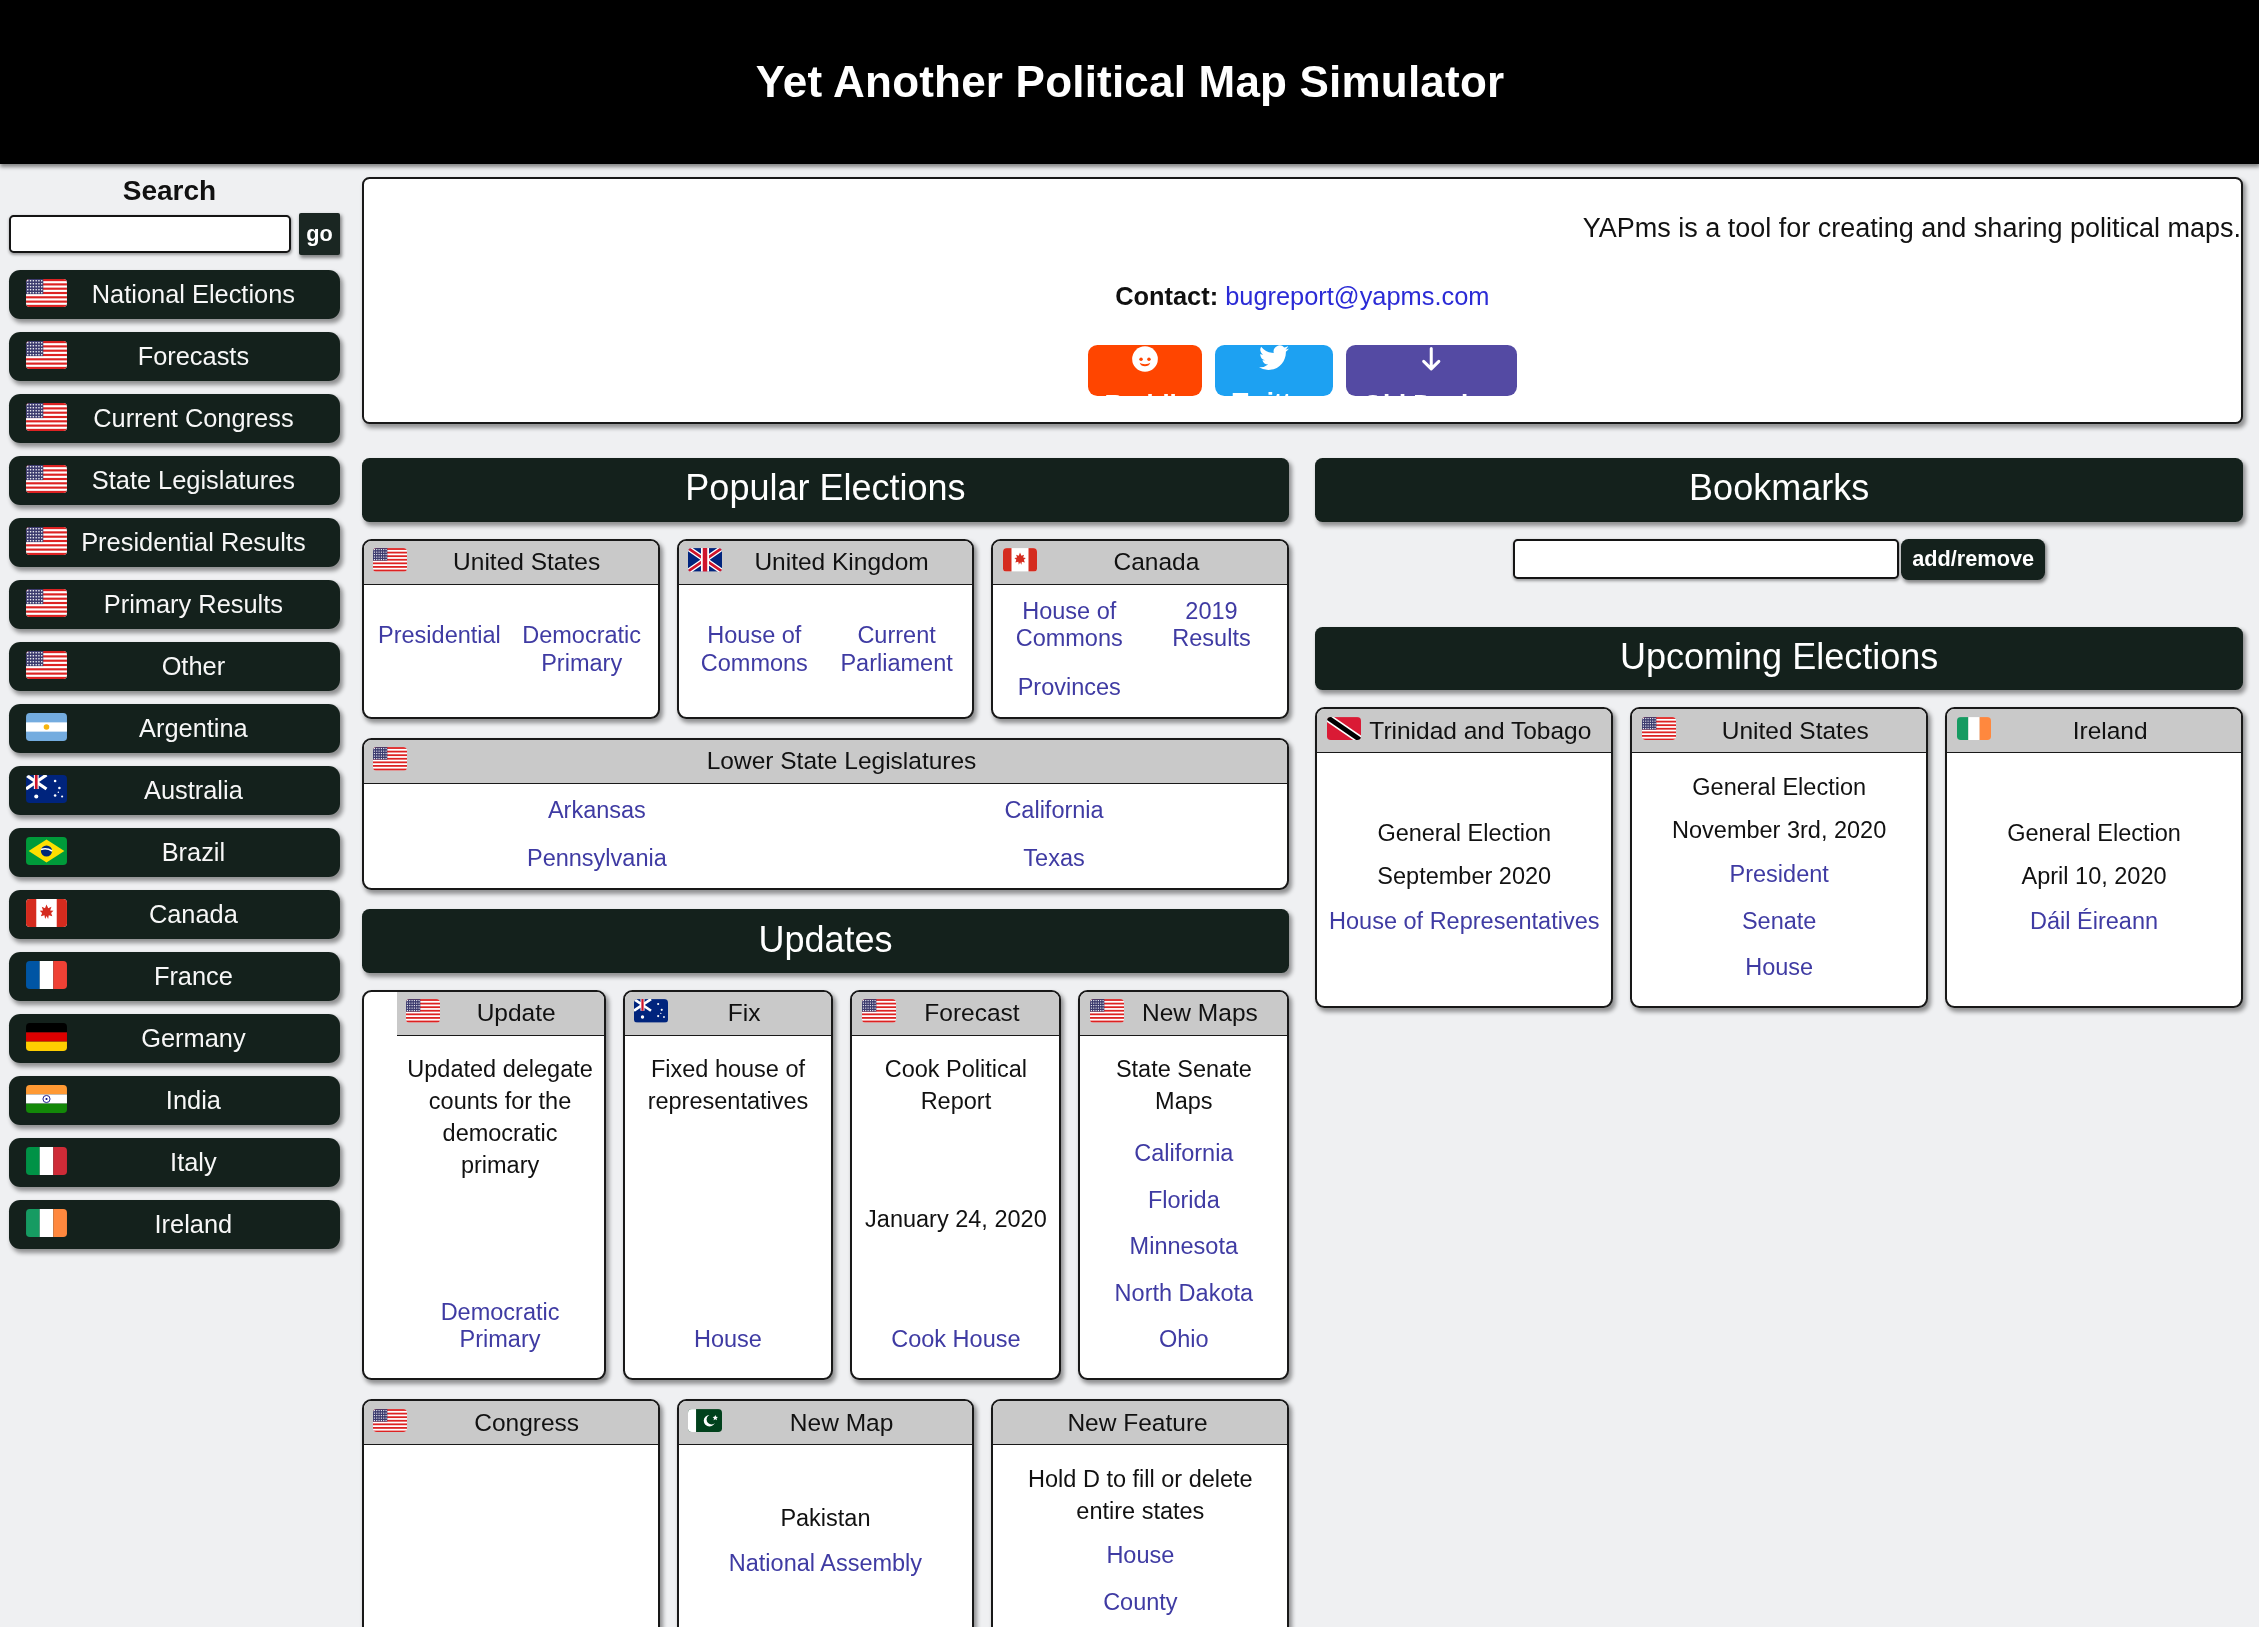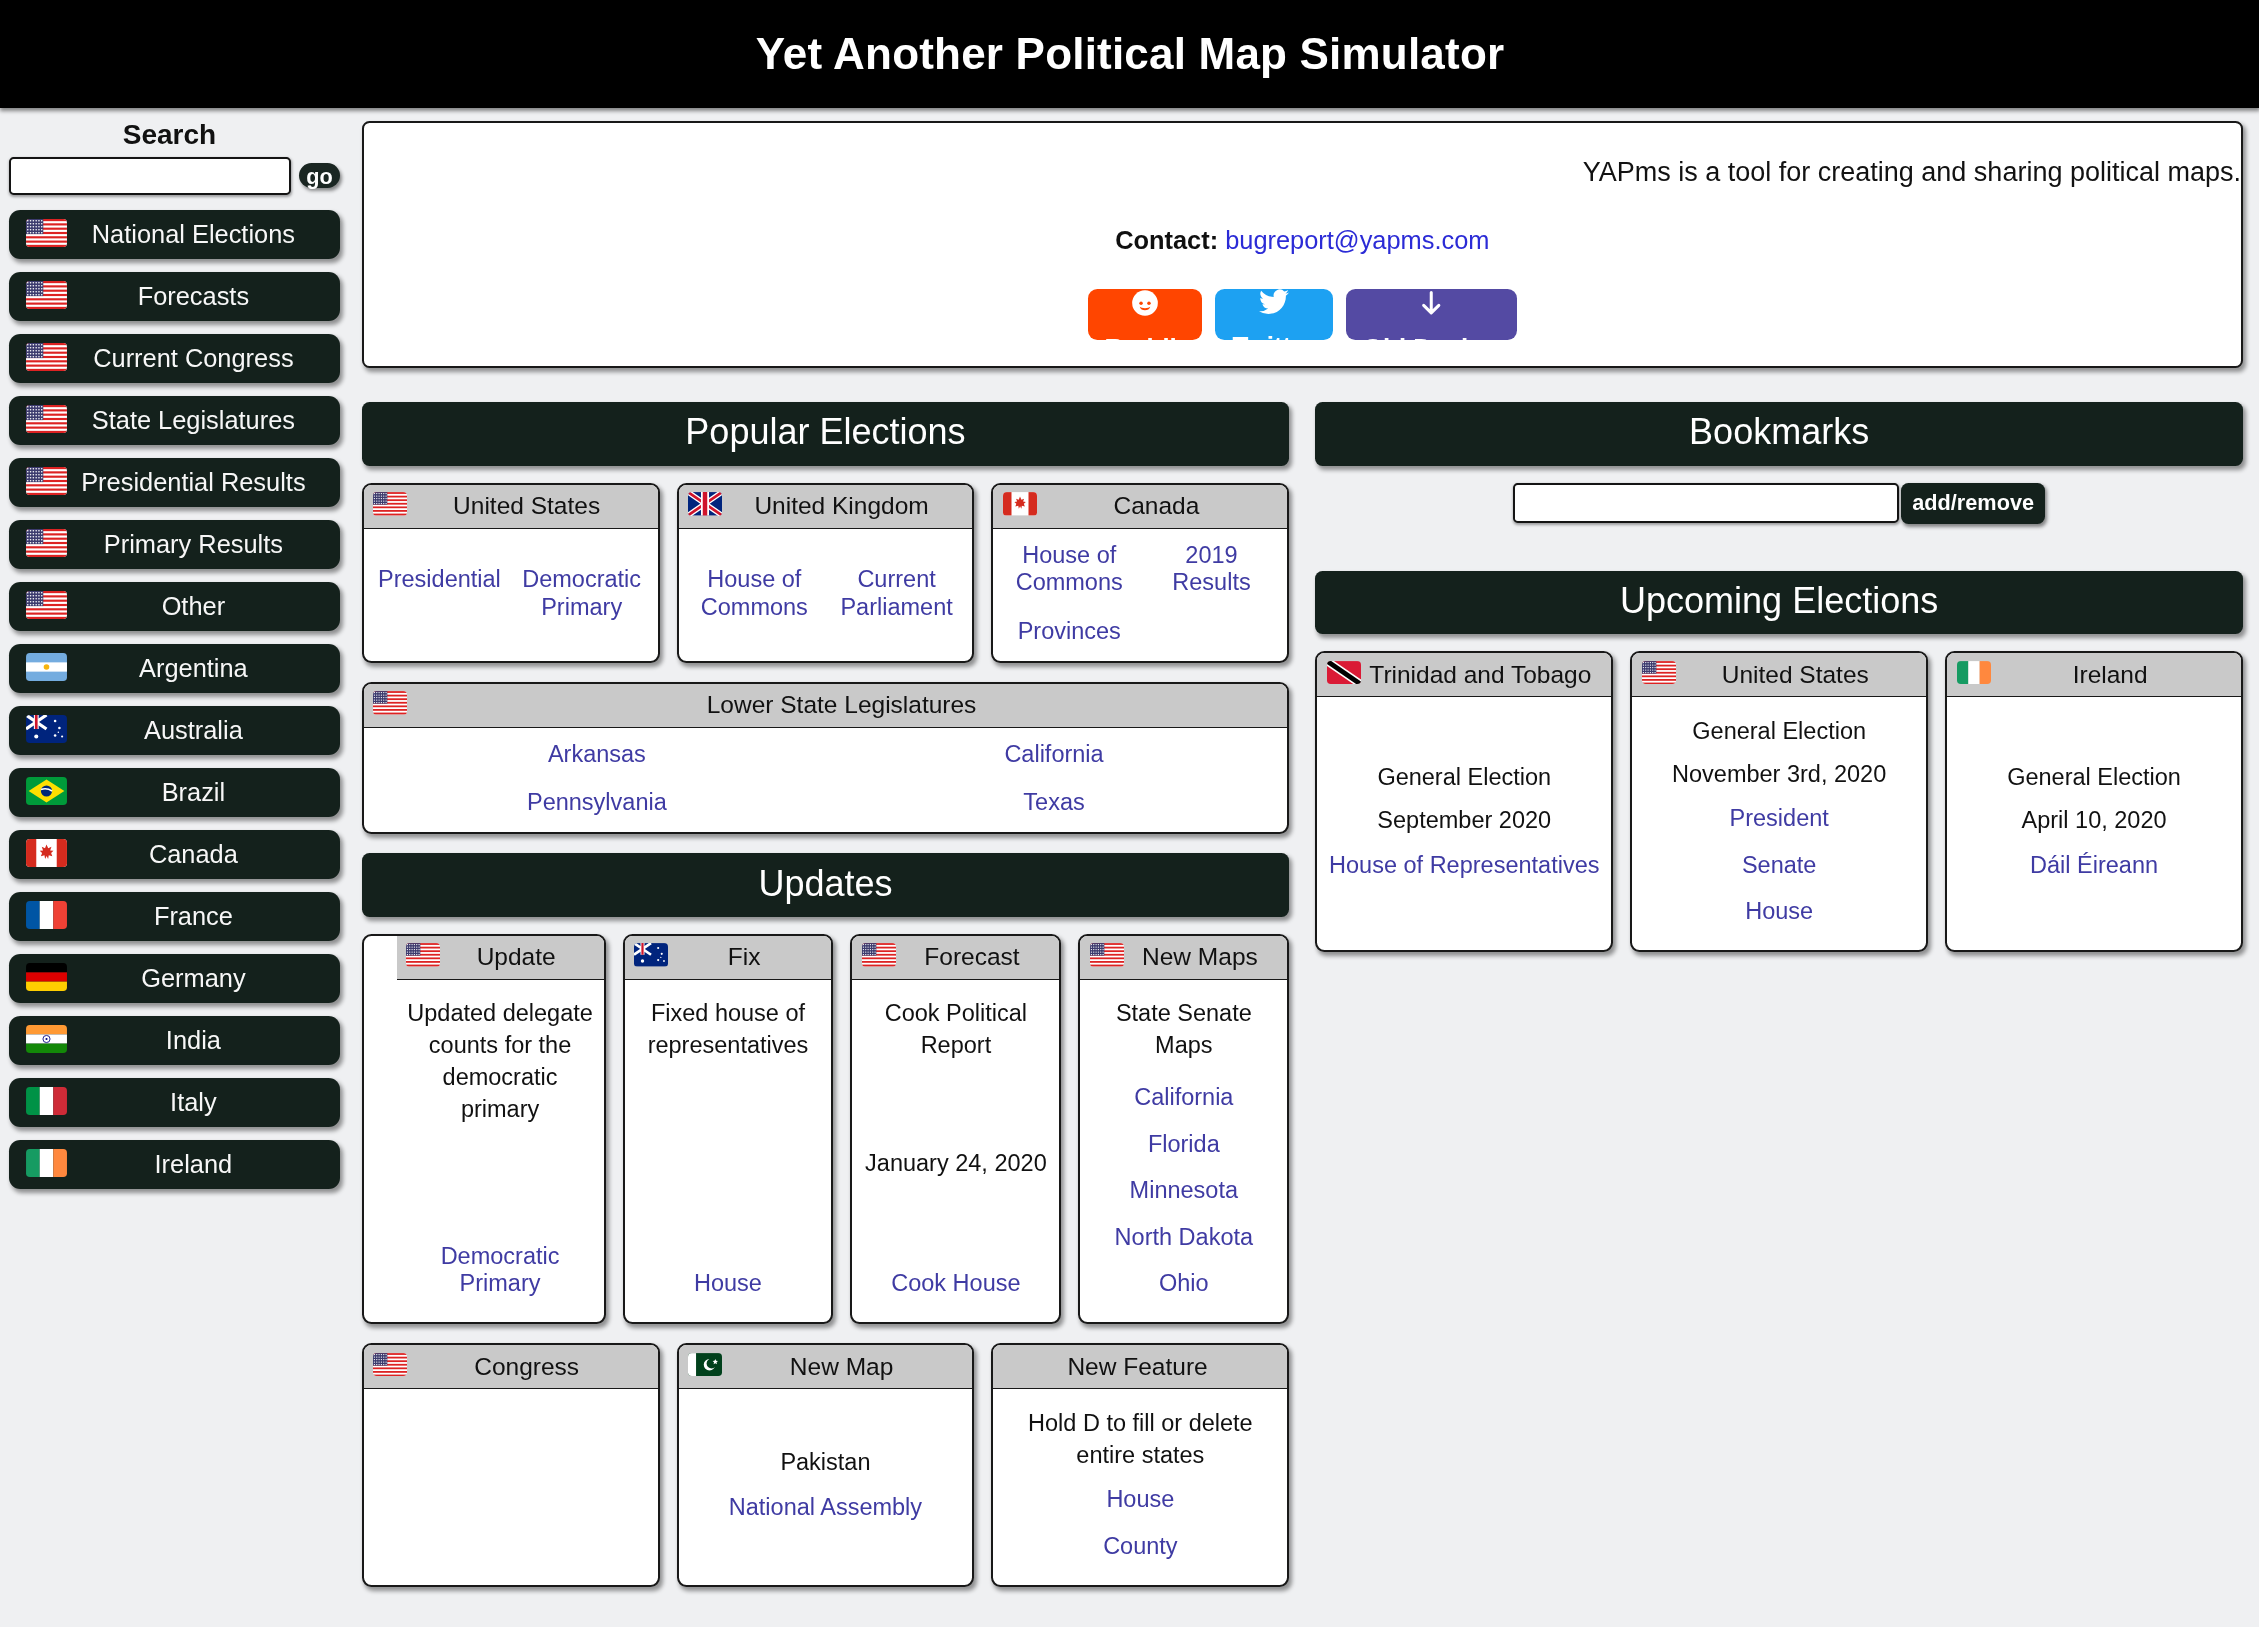--- a/index.html
+++ b/index.html
@@ -5,21 +5,21 @@
   * { box-sizing: border-box; }
   html, body { margin:0; padding:0; }
   body {
     width: 2260px; height: 1627px;
     background: #eff0f2;
     font-family: "Liberation Sans", sans-serif;
     overflow: hidden;
   }
   
   #top-banner {
-    height: 108px;
+    height: 164px;
     background: #000000;
     display: flex; align-items: center; justify-content: center;
     box-shadow: 0 2.8px 3.8px rgba(0,0,0,.45);
     position: relative; z-index: 20;
   }
   #app-title {
     color: #ffffff;
     font-size: 44px;
     font-weight: bold;
     letter-spacing: 0.2px;
@@ -55,25 +55,25 @@
     width: 282px; height: 38px;
     border: 2.8px solid #141414;
     border-radius: 4.7px;
     background: #fff;
     font-size: 19px;
     padding: 0 7.5px;
     outline: none;
     box-shadow: 0.9px 1.9px 2.8px rgba(0,0,0,.35);
   }
   #go-button {
-    width: 41px; height: 25px;
+    width: 41px; height: 42px;
     background: #1a2622;
     color: #fff;
     border: none;
-    border-radius: 17px;
+    border-radius: 2px;
     font-size: 21.7px;
     font-weight: bold;
     cursor: pointer;
     box-shadow: 1.9px 2.8px 3.8px rgba(0,0,0,.45);
     font-family: "Liberation Sans", sans-serif;
   }
   .nav-item {
     position: relative;
     margin: 0 0 13px 9.4px;
     width: 331px; height: 49px;

